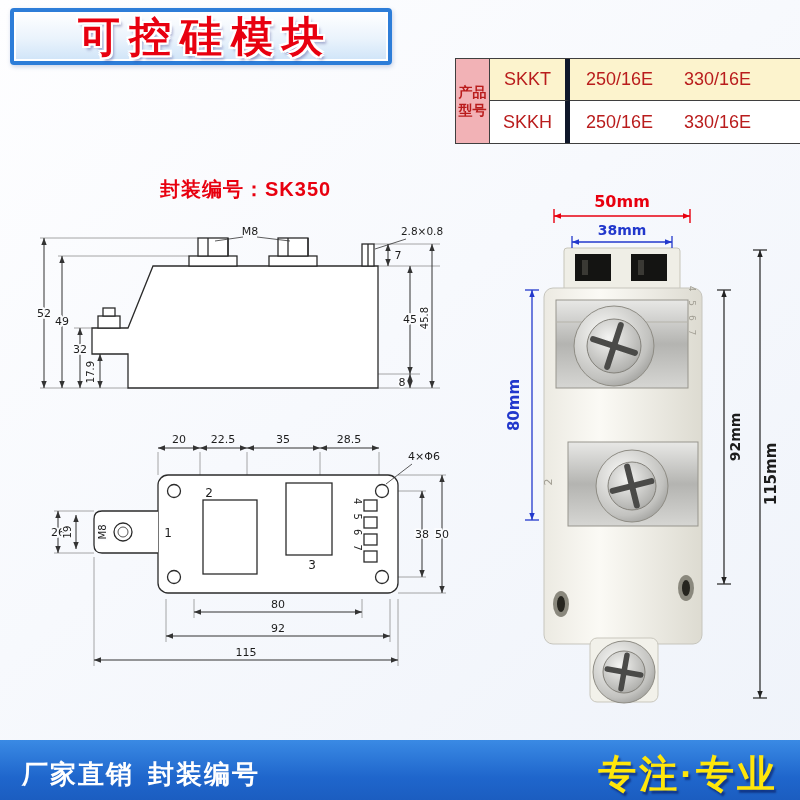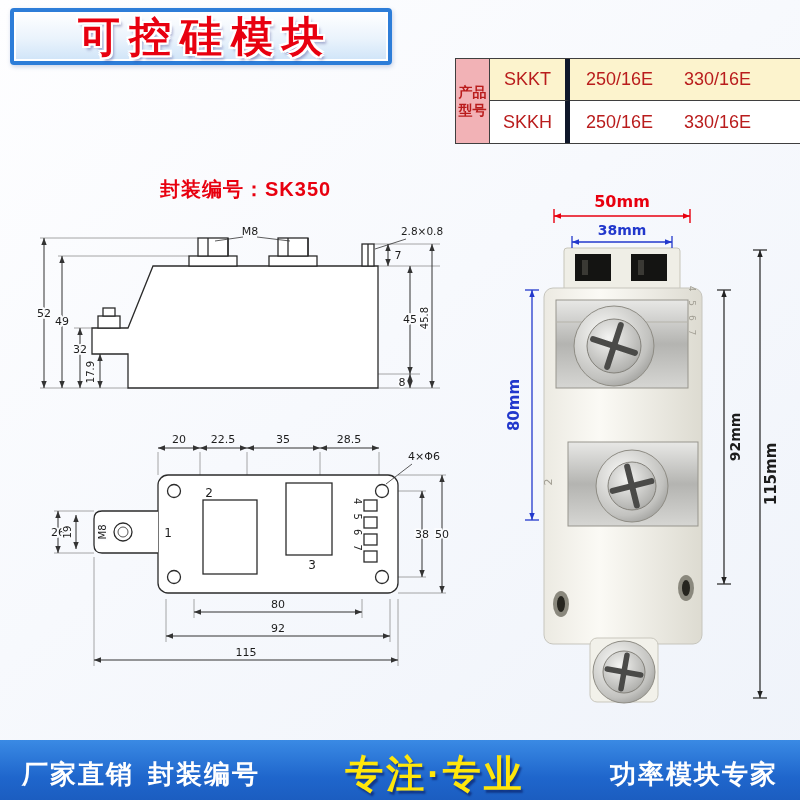--- a/index.html
+++ b/index.html
@@ -328,16 +328,15 @@
     </g>
     <text x="274" y="284" font-size="15" font-weight="600" fill="#1c1c1c" text-anchor="middle" transform="rotate(-90 274 284)">115mm</text>
   </svg>
 
   <div class="footer">
     <div class="footer-left">
       <span>厂家直销</span>
       <span>封装编号</span>
     </div>
     <div class="footer-center">专注·专业</div>
-    <div class="footer-right">功率模块专家</div>
   </div>
 
 </div>
 
 </body></html>

